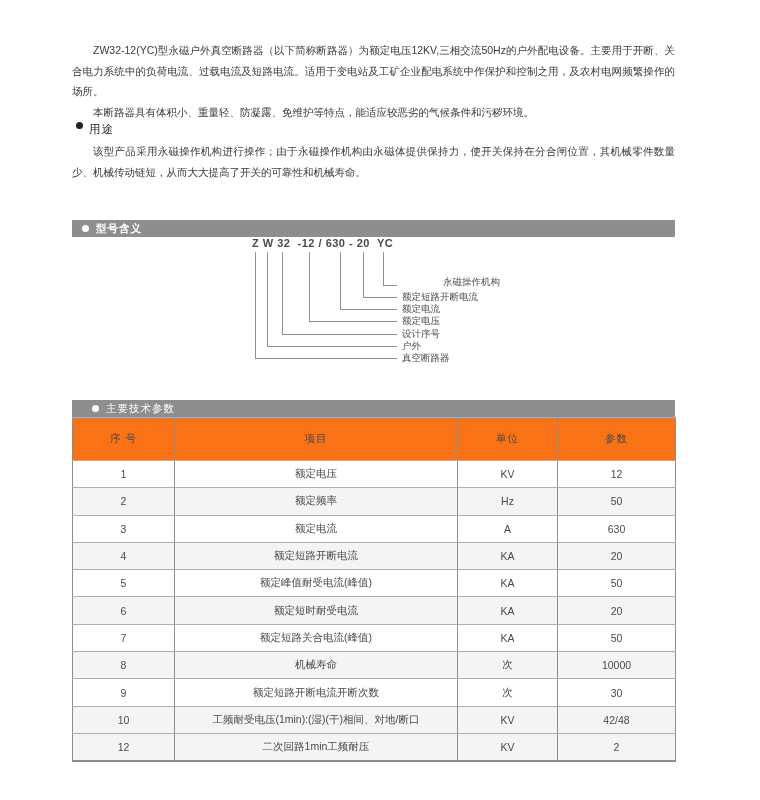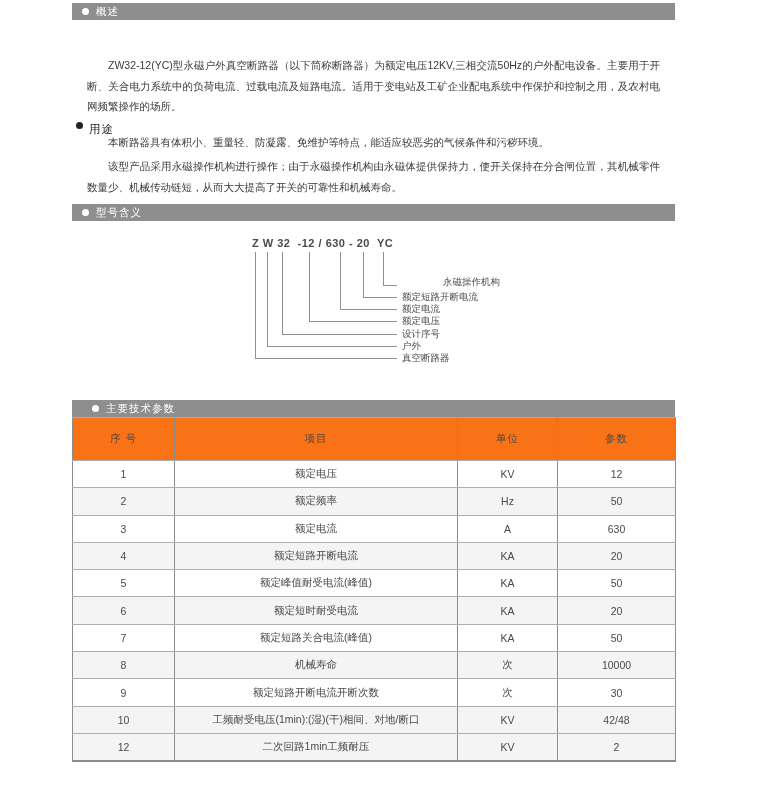--- a/index.html
+++ b/index.html
@@ -28,21 +28,21 @@
   .plain-heading .bullet{
     width:7px;height:7px;border-radius:50%;background:#222222;
     display:inline-block;margin-right:6px;flex:0 0 auto;
   }
   
   .textblock{
     position:absolute;left:72px;width:603px;
     color:#3a3a3a;font-size:10.5px;line-height:20.5px;
     text-align:justify;
   }
-  .textblock p{margin:15px;text-indent:2em;}
+  .textblock p{margin:0;text-indent:2em;}
   
   .model-code{
     position:absolute;left:252px;top:237px;
     color:#4a4a4a;font-size:11px;font-weight:600;letter-spacing:0.5px;
     white-space:pre;
   }
   .vline{position:absolute;width:1px;background:#909090;}
   .hline{position:absolute;height:1px;background:#909090;}
   .mlabel{
     position:absolute;left:402px;height:12px;line-height:12px;
@@ -68,38 +68,34 @@
   table.params tr.hdr{height:43px;background:#f97316;}
   table.params tr.hdr th{letter-spacing:1px;}
   table.params tr.row{height:27.3px;background:#ffffff;}
   table.params tr.row.alt{background:#f4f4f4;}
 </style>
 </head>
 <body>
 
 <div class="page">
 
-  <div class="bar" style="top:3px;">
-    <span class="bullet"></span>
-    <span>概述</span>
-  </div>
   <div class="textblock" style="top:40px;">
     <p>ZW32-12(YC)型永磁户外真空断路器（以下简称断路器）为额定电压12KV,三相交流50Hz的户外配电设备。主要用于开断、关合电力系统中的负荷电流、过载电流及短路电流。适用于变电站及工矿企业配电系统中作保护和控制之用，及农村电网频繁操作的场所。</p>
     <p>本断路器具有体积小、重量轻、防凝露、免维护等特点，能适应较恶劣的气候条件和污秽环境。</p>
   </div>
 
   <div class="plain-heading" style="top:122px;">
     <span class="bullet"></span>
     <span>用途</span>
   </div>
   <div class="textblock" style="top:141px;">
     <p>该型产品采用永磁操作机构进行操作；由于永磁操作机构由永磁体提供保持力，使开关保持在分合闸位置，其机械零件数量少、机械传动链短，从而大大提高了开关的可靠性和机械寿命。</p>
   </div>
 
-  <div class="bar" style="top:204px;">
+  <div class="bar" style="top:220px;font-weight:bold;">
     <span class="bullet"></span>
     <span>型号含义</span>
   </div>
 
   <div>
     <div class="model-code">Z W 32  -12 / 630 - 20  YC</div>
 
     <div class="vline" style="left:255px;top:252px;height:106px;"></div>
     <div class="vline" style="left:267px;top:252px;height:94px;"></div>
     <div class="vline" style="left:282px;top:252px;height:82px;"></div>

